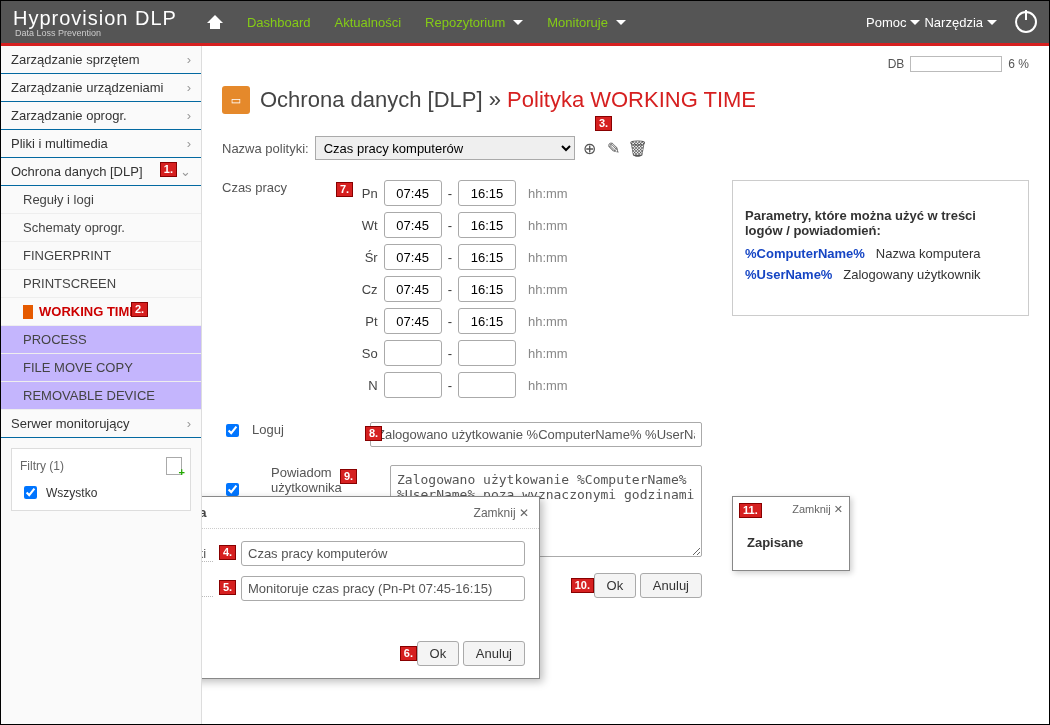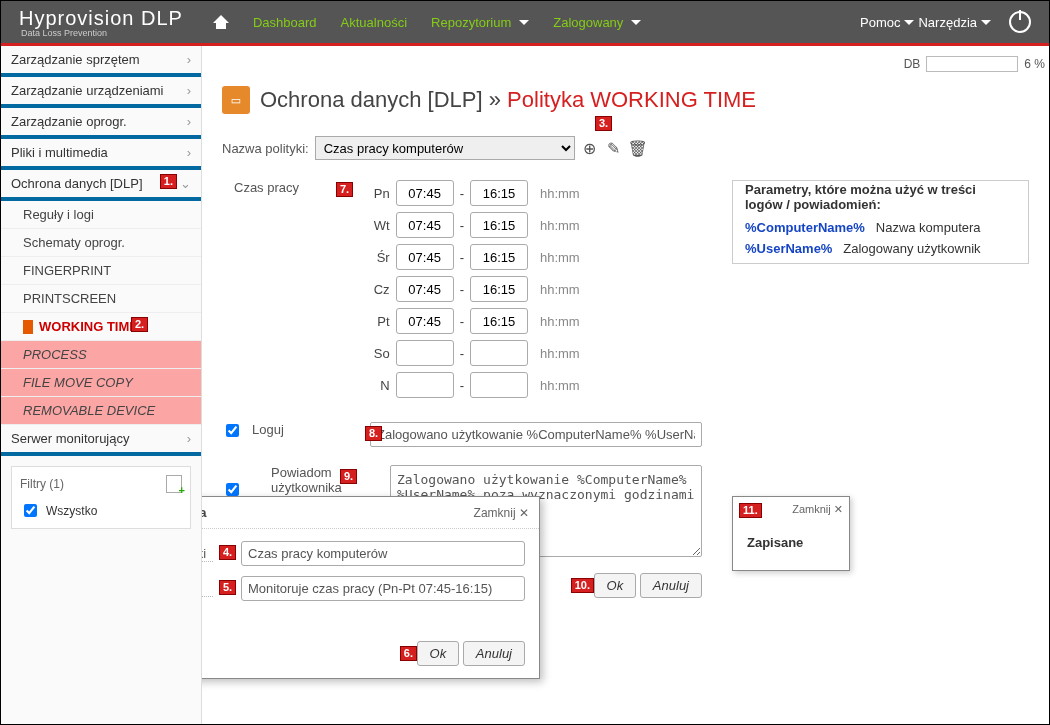--- a/index.html
+++ b/index.html
@@ -1,68 +1,68 @@
 <!DOCTYPE html>
 <html><head>
 <meta charset="utf-8">
 <style>
   html,body{margin:0;padding:0;font-family:Arial,Helvetica,sans-serif;font-size:13px;color:#333;background:#fff;}
   .frame{width:1050px;height:725px;border:1px solid #000;box-sizing:border-box;position:relative;overflow:hidden;}
   
-  .topbar{background:#555;color:#fff;height:42px;display:flex;align-items:center;padding:0 18px;}
+  .topbar{background:#555;color:#fff;height:42px;display:flex;align-items:center;padding:0 12px;}
   .logo{font-size:20px;font-weight:200;letter-spacing:1px;}
   .logo b{font-weight:400;}
   .logo-sub{font-size:9px;color:#ccc;margin-left:2px;margin-top:-2px;display:block;text-align:left;}
   .nav{display:flex;align-items:center;margin-left:20px;gap:4px;}
   .nav a{color:#84cc16;text-decoration:none;padding:6px 10px;font-size:13px;display:flex;align-items:center;gap:4px;cursor:pointer;}
   .nav-right{margin-left:auto;display:flex;align-items:center;gap:4px;}
   .chev::after{content:"";display:inline-block;border:5px solid transparent;border-top-color:#fff;margin-left:4px;translate:0 3px;}
   .pwr{width:18px;height:18px;border:2px solid #fff;border-radius:50%;position:relative;margin-left:14px;cursor:pointer;}
   .pwr::before{content:"";position:absolute;left:50%;top:-3px;width:2px;height:10px;background:#fff;translate:-50% 0;}
   .redline{height:3px;background:#d62020;}
   
   .body{display:flex;height:calc(100% - 45px);}
   .side{width:200px;border-right:1px solid #ddd;background:#fafafa;font-size:13px;}
-  .side .row{display:flex;align-items:center;justify-content:space-between;padding:6px 10px;border-bottom:4px solid #0369a1;cursor:pointer;}
+  .side .row{display:flex;align-items:center;justify-content:space-between;padding:6px 10px;border-bottom:1px solid #0369a1;cursor:pointer;}
   .side .row .arr{color:#999;}
   .side .sub{padding:6px 10px 6px 22px;border-bottom:1px solid #eee;color:#444;cursor:pointer;}
   .side .sub.sel{color:#c00;font-weight:bold;display:flex;align-items:center;gap:6px;}
   .side .sub.sel::before{content:"";width:10px;height:14px;background:#e55a00;display:inline-block;}
-  .side .sub2{background:#fca5a5;font-style:italic;}
+  .side .sub2{background:#c4b5fd;}
   .filters{margin:10px;border:1px solid #ddd;background:#fff;padding:8px;font-size:12px;}
   .filters .hdr{display:flex;justify-content:space-between;align-items:center;color:#666;margin-bottom:8px;}
   .filters .doc{width:14px;height:16px;border:1px solid #aaa;position:relative;}
   .filters .doc::after{content:"+";color:#2a0;position:absolute;right:-4px;bottom:-4px;font-weight:bold;font-size:11px;}
   .main{flex:1;padding:14px 20px;position:relative;overflow:hidden;}
-  .db{position:absolute;right:4px;top:10px;font-size:12px;color:#555;display:flex;align-items:center;gap:6px;margin-left:44px;}
+  .db{position:absolute;right:20px;top:10px;font-size:12px;color:#555;display:flex;align-items:center;gap:6px;margin-left:44px;}
   .db .bar{width:90px;height:14px;border:1px solid #bbb;background:#fff;}
   .htitle{display:flex;align-items:center;gap:10px;margin-top:26px;}
   .ic{width:28px;height:28px;background:#e5892b;border-radius:3px;display:flex;align-items:center;justify-content:center;color:#fff;font-size:11px;}
   .htitle h1{font-size:22px;font-weight:normal;margin:0;color:#444;}
   .htitle h1 .pol{color:#d62020;}
   .formrow{display:flex;align-items:center;margin-top:22px;gap:6px;font-size:13px;}
   .formrow label{color:#555;}
   select.pol{width:260px;height:24px;border:1px solid #aaa;font-size:13px;padding:2px 4px;}
   .icbtn{width:18px;height:18px;color:#555;cursor:pointer;display:inline-flex;align-items:center;justify-content:center;font-size:16px;}
   .content{display:flex;gap:30px;margin-top:20px;}
   .left{flex:0 0 480px;}
-  .wt-label{color:#555;display:inline-block;width:110px;vertical-align:top;margin-left:12px;}
+  .wt-label{color:#555;display:inline-block;width:110px;vertical-align:top;}
   .days{display:inline-block;}
   .dayrow{display:flex;align-items:center;gap:6px;margin-bottom:6px;}
   .dayrow .dn{width:24px;text-align:right;color:#444;}
   .tin{width:52px;height:22px;border:1px solid #aaa;text-align:center;font-size:13px;border-radius:3px;}
   .hh{color:#888;margin-left:6px;}
   .chkrow{display:flex;align-items:flex-start;gap:10px;margin-top:18px;}
   .chkrow .cb{margin-top:2px;}
   .chkrow .lbls{width:90px;color:#555;}
   .txt{flex:1;border:1px solid #aaa;padding:4px 6px;font-size:13px;border-radius:2px;color:#555;}
   .ta{flex:1;border:1px solid #aaa;padding:6px;font-size:13px;color:#555;height:78px;resize:both;border-radius:2px;}
   .btns{margin-top:16px;text-align:right;}
-  .btn{border:1px solid #aaa;background:#f4f4f4;padding:4px 12px;border-radius:3px;cursor:pointer;font-size:13px;color:#333;font-style:italic;}
-  .params{border:1px solid #ccc;padding:1px 12px;font-size:13px;flex:1;align-self:flex-start;}
+  .btn{border:1px solid #aaa;background:#f4f4f4;padding:4px 12px;border-radius:3px;cursor:pointer;font-size:13px;color:#333;}
+  .params{border:1px solid #ccc;padding:27px 12px;font-size:13px;flex:1;align-self:flex-start;}
   .params b{display:block;margin-bottom:8px;}
   .params .p{color:#1545c4;font-weight:bold;}
   .callout{position:absolute;background:#d62020;color:#fff;font-size:11px;font-weight:bold;padding:1px 3px;border:1px solid #800;line-height:1;z-index:50;}
   
   .dialog{position:absolute;background:#fff;border:1px solid #888;box-shadow:3px 3px 8px rgba(0,0,0,.25);z-index:40;}
   .dialog .dhdr{display:flex;justify-content:space-between;align-items:center;padding:8px 10px;color:#444;font-weight:bold;border-bottom:1px dotted #ccc;}
   .dialog .dhdr .x{font-weight:normal;color:#666;cursor:pointer;font-size:12px;}
   .dialog .dbody{padding:12px 14px;}
   .dlgrow{display:flex;align-items:center;gap:10px;margin-bottom:10px;}
   .dlgrow label{width:90px;color:#555;border-bottom:1px dotted #bbb;}
@@ -83,21 +83,21 @@
       <span class="logo"><span>Hyprovision</span> <b>DLP</b></span>
       <span class="logo-sub">Data Loss Prevention</span>
     </div>
     <div class="nav">
       <a>
           <span class="home-icon"></span>
         </a>
       <a>Dashboard</a>
       <a>Aktualności</a>
       <a class="chev">Repozytorium</a>
-      <a class="chev">Zalogowany</a>
+      <a class="chev">Monitoruje</a>
     </div>
     <div class="nav-right">
       <a class="chev">Pomoc</a>
       <a class="chev">Narzędzia</a>
       <span class="pwr"></span>
     </div>
   </div>
   <div class="redline"></div>
 
   <div class="body">

